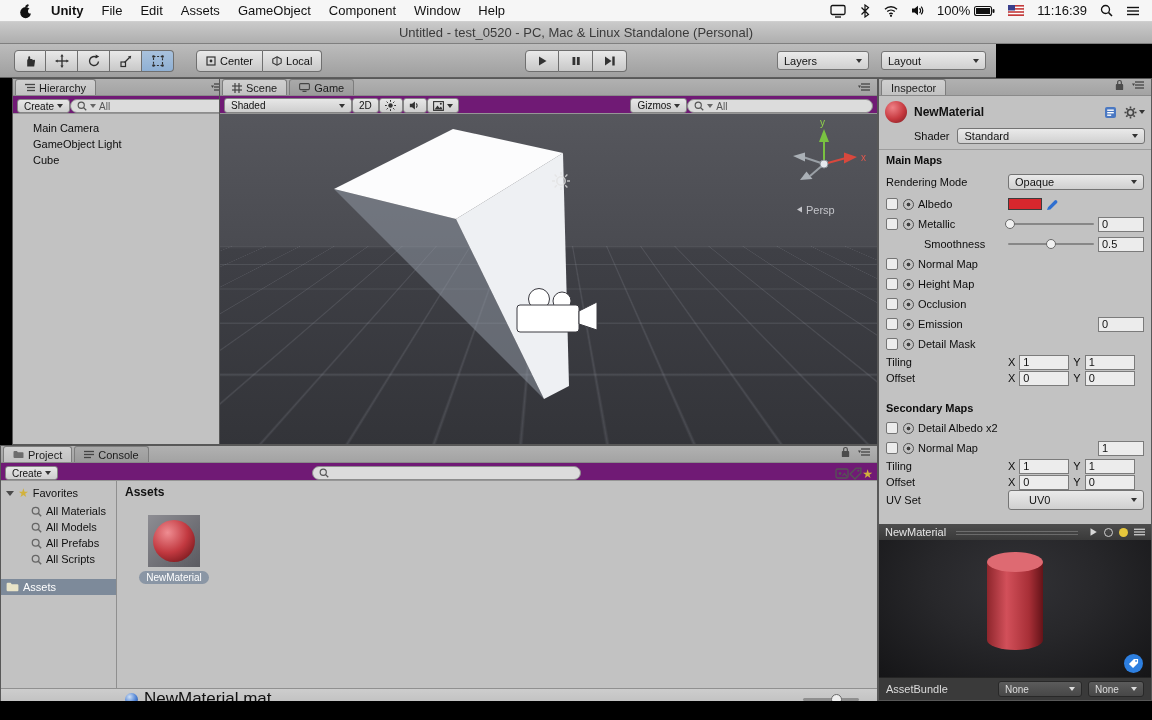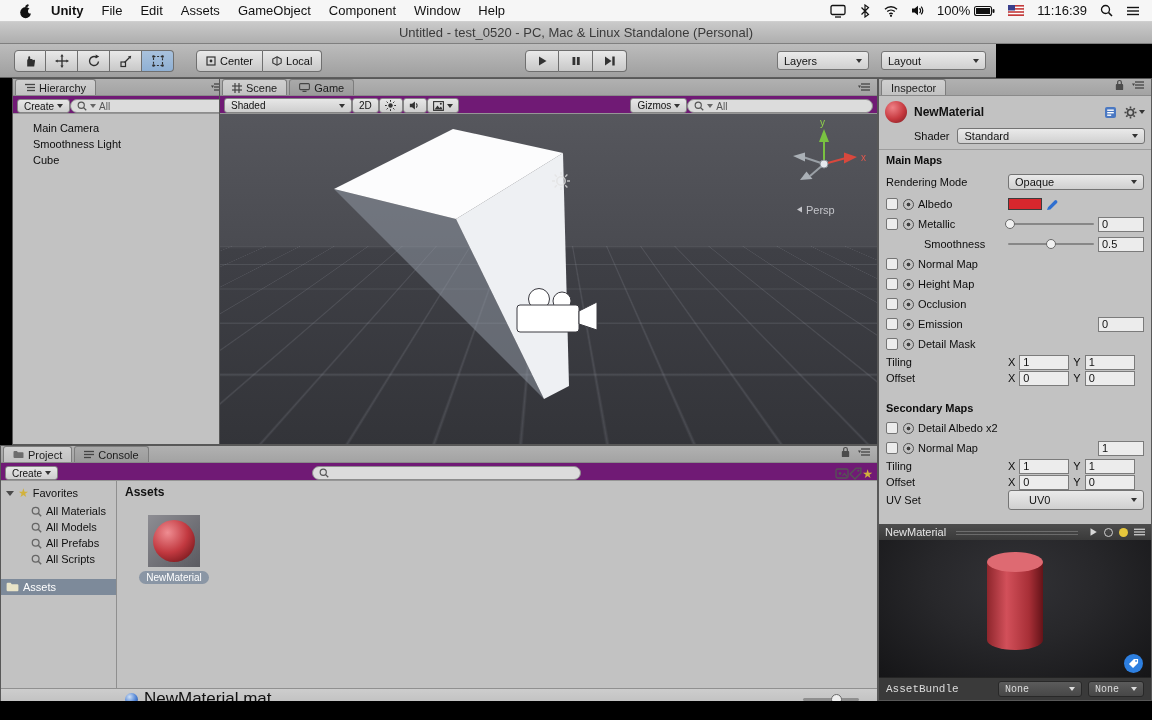--- a/index.html
+++ b/index.html
@@ -60,21 +60,21 @@
 .heading{font-weight:bold;}
 .ctrl{margin-left:auto;width:136px;display:flex;align-items:center;gap:4px;}
 .nfield{width:46px;height:15px;border:1px solid #7b7b7b;background:#ececec;font-family:"Liberation Sans",sans-serif;font-size:11px;padding:0 3px;color:#111;}
 .nfield.xy{width:50px;}
 .slider{flex:1;position:relative;height:2px;background:#878787;border-radius:1px;}
 .sthumb{position:absolute;top:-4px;margin-left:-5px;width:10px;height:10px;border-radius:50%;background:#f1f1f1;border:1px solid #686868;}
 .swatch{width:34px;height:12px;border:1px solid #3c3c3c;}
 .pvhdr{position:absolute;left:0;top:445px;width:100%;height:16px;background:linear-gradient(#4d4d4d,#3a3a3a);display:flex;align-items:center;padding:0 6px;gap:6px;color:#e6e6e6;font-size:11px;}
 .pvdrag{flex:1;height:7px;margin:0 4px;background:repeating-linear-gradient(rgba(0,0,0,0) 0 2px,rgba(255,255,255,.22) 2px 3px);}
 .pvcanvas{position:absolute;left:0;top:461px;width:100%;height:137px;background:radial-gradient(ellipse at 50% 30%,#323236 0%,#27272a 45%,#151517 100%);}
-.abrow{position:absolute;left:0;top:598px;width:100%;height:23px;background:#3a3a3a;border-top:1px solid #242424;display:flex;align-items:center;padding:0 7px;color:#dcdcdc;gap:6px;font-family:Liberation Mono, monospace;}
+.abrow{position:absolute;left:0;top:598px;width:100%;height:23px;background:#3a3a3a;border-top:1px solid #242424;display:flex;align-items:center;padding:0 7px;color:#dcdcdc;gap:6px;}
 .dddark{height:16px;background:linear-gradient(#5b5b5b,#474747);border:1px solid #282828;border-radius:3px;color:#ddd;display:flex;align-items:center;gap:6px;padding:0 6px;font-size:10px;}
 .tagbadge{position:absolute;right:8px;top:575px;width:19px;height:19px;border-radius:50%;background:#2d7fe0;display:flex;align-items:center;justify-content:center;}
 
 #project{left:0;top:445px;width:878px;height:265px;}
 #project .body{position:absolute;left:0;top:35px;right:0;bottom:21px;display:flex;}
 .psidebar{width:116px;border-right:1px solid #8f8f8f;padding-top:4px;}
 .prow{height:16px;display:flex;align-items:center;gap:4px;padding-left:5px;font-size:11px;}
 .prow.child{padding-left:30px;align-items:flex-end;}
 .prow.sel{background:#7d8a9a;color:#fff;}
 .pmain{flex:1;padding:4px 8px;position:relative;}
@@ -281,21 +281,21 @@
         </svg>
       <span class="caret" style="border-top-color:#666;"></span>
       <span class="gray-text">All</span>
     </div>
   </div>
   <div class="list">
     <div class="hrow">
         <span>Main Camera</span>
       </div>
     <div class="hrow">
-        <span>Smoothness Light</span>
+        <span>GameObject Light</span>
       </div>
     <div class="hrow">
         <span>Cube</span>
       </div>
   </div>
 </div>
 
 <div id="scene" class="panel">
   <div class="tabbar">
     <div class="tab active">

